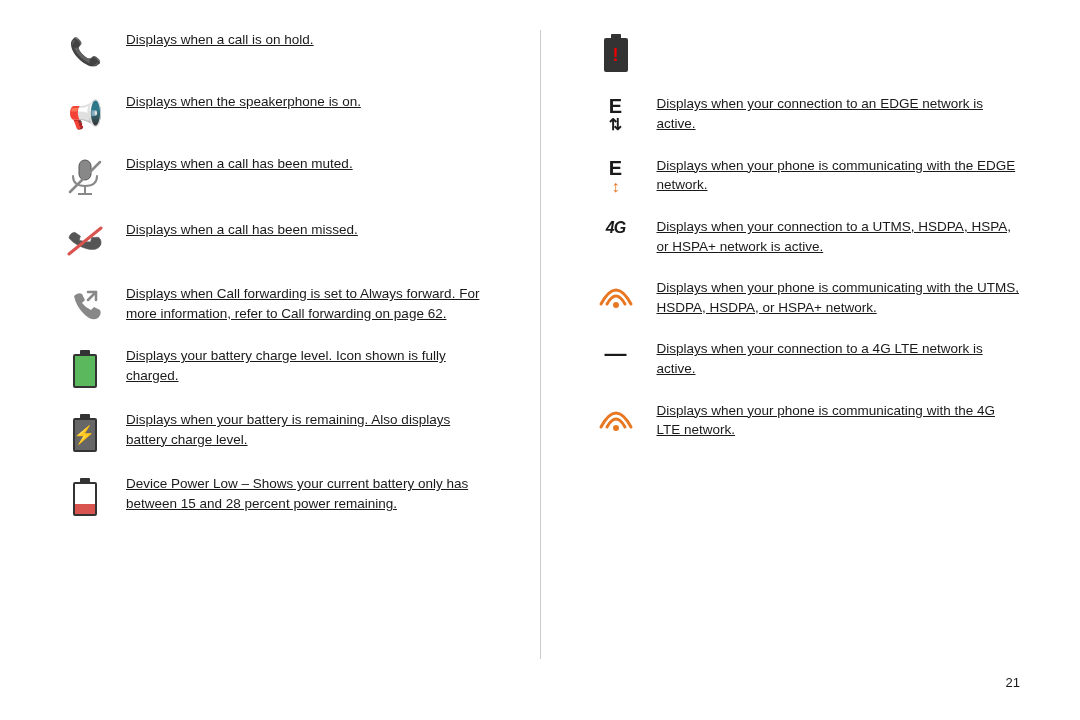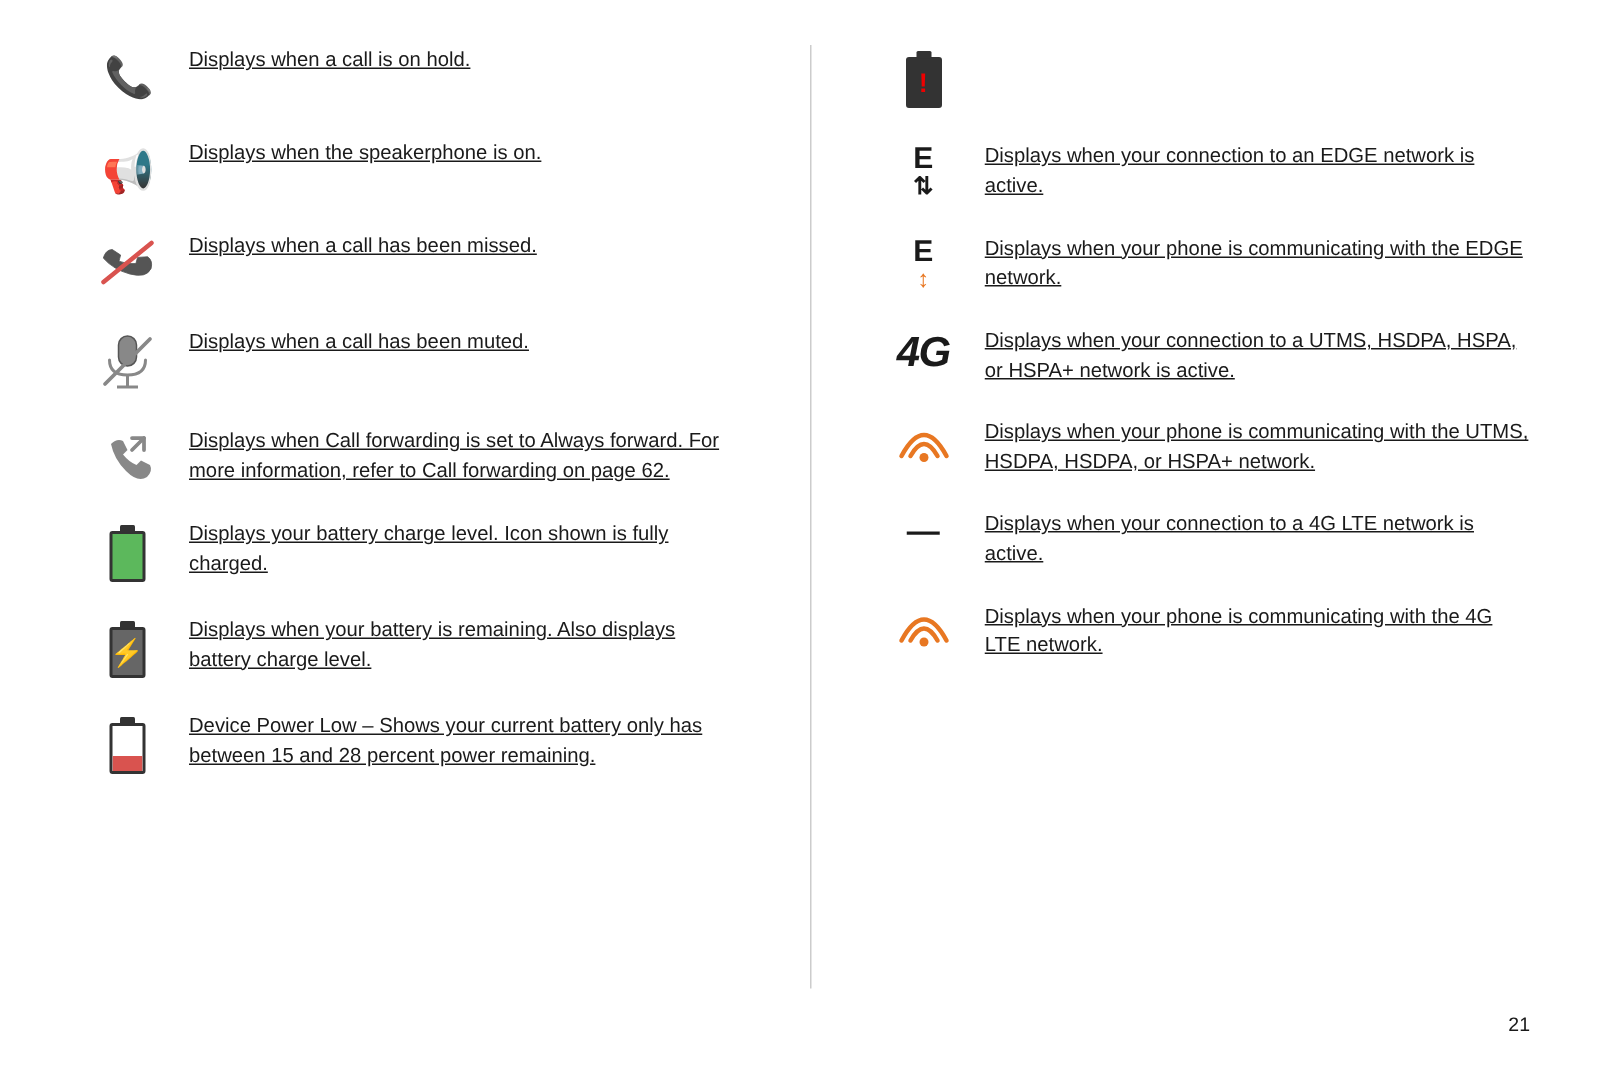--- a/index.html
+++ b/index.html
@@ -117,49 +117,49 @@
         <div class="icon-cell">
           <svg width="38" height="38" viewBox="0 0 38 38">
             <text x="2" y="30" font-size="28" fill="#5ab552" font-family="serif">📢</text>
           </svg>
         </div>
         <div class="text-cell">Displays when the speakerphone is on.</div>
       </div>
 
       <div class="item-row">
         <div class="icon-cell">
+          <svg width="38" height="42" viewBox="0 0 38 42">
+
+            <rect x="13" y="4" width="12" height="20" rx="6" fill="#888" stroke="#555" stroke-width="1"></rect>
+
+            <path d="M7,20 Q7,30 19,30 Q31,30 31,20" fill="none" stroke="#888" stroke-width="2" stroke-linecap="round"></path>
+            <line x1="19" y1="30" x2="19" y2="38" stroke="#888" stroke-width="2"></line>
+            <line x1="12" y1="38" x2="26" y2="38" stroke="#888" stroke-width="2"></line>
+
+            <line x1="4" y1="36" x2="34" y2="6" stroke="#888" stroke-width="2.5" stroke-linecap="round"></line>
+          </svg>
+        </div>
+        <div class="text-cell">Displays when a call has been muted.</div>
+      </div>
+
+      <div class="item-row">
+        <div class="icon-cell">
           <svg width="44" height="40" viewBox="0 0 44 40">
 
             <g transform="rotate(-30, 22, 16)">
               <path d="M8,8 Q12,4 16,6 L19,12 Q17,14 16,15 Q20,20 25,22 Q26,21 28,19 L34,22 Q36,26 32,30 Q26,34 18,26 Q10,18 8,8 Z" fill="#555" stroke="#555" stroke-width="0.5"></path>
             </g>
             <line x1="6" y1="32" x2="38" y2="6" stroke="#d9534f" stroke-width="3" stroke-linecap="round"></line>
           </svg>
         </div>
         <div class="text-cell">Displays when a call has been missed.</div>
       </div>
 
       <div class="item-row">
         <div class="icon-cell">
-          <svg width="38" height="42" viewBox="0 0 38 42">
-
-            <rect x="13" y="4" width="12" height="20" rx="6" fill="#888" stroke="#555" stroke-width="1"></rect>
-
-            <path d="M7,20 Q7,30 19,30 Q31,30 31,20" fill="none" stroke="#888" stroke-width="2" stroke-linecap="round"></path>
-            <line x1="19" y1="30" x2="19" y2="38" stroke="#888" stroke-width="2"></line>
-            <line x1="12" y1="38" x2="26" y2="38" stroke="#888" stroke-width="2"></line>
-
-            <line x1="4" y1="36" x2="34" y2="6" stroke="#888" stroke-width="2.5" stroke-linecap="round"></line>
-          </svg>
-        </div>
-        <div class="text-cell">Displays when a call has been muted.</div>
-      </div>
-
-      <div class="item-row">
-        <div class="icon-cell">
           <svg width="38" height="38" viewBox="0 0 38 38">
             <path d="M8,10 Q12,6 16,8 L19,14 Q17,16 16,17 Q20,22 25,24 Q26,23 28,21 L34,24 Q36,28 32,32 Q26,36 18,28 Q10,20 8,10 Z" fill="#888"></path>
             <path d="M22,6 L30,6 L30,14" fill="none" stroke="#888" stroke-width="2.5" stroke-linecap="round" stroke-linejoin="round"></path>
             <line x1="22" y1="14" x2="30" y2="6" stroke="#888" stroke-width="2.5" stroke-linecap="round"></line>
           </svg>
         </div>
         <div class="text-cell">Displays when Call forwarding is set to Always forward. For more information, refer to  Call forwarding on page 62.</div>
       </div>
 
       <div class="item-row">
@@ -229,21 +229,21 @@
           <div class="edge-icon">
             <span class="edge-letter">E</span>
             <span style="font-size:16px;font-weight:bold;color:#e87722;line-height:1.1;">↕</span>
           </div>
         </div>
         <div class="text-cell">Displays when your phone is communicating with the EDGE network.</div>
       </div>
 
       <div class="item-row">
         <div class="icon-cell">
-          <span style="font-size:28px;font-weight:900;font-style:italic;color:#1a1a1a;letter-spacing:-1px;">4G</span>
+          <span style="font-size:16px;font-weight:900;font-style:italic;color:#1a1a1a;letter-spacing:-1px;">4G</span>
         </div>
         <div class="text-cell">Displays when your connection to a UTMS, HSDPA, HSPA, or HSPA+ network is active.</div>
       </div>
 
       <div class="item-row">
         <div class="icon-cell">
           <svg width="36" height="30" viewBox="0 0 36 30">
 
             <path d="M3,24 Q18,-4 33,24" fill="none" stroke="#e87722" stroke-width="3" stroke-linecap="round"></path>
             <path d="M9,24 Q18,8 27,24" fill="none" stroke="#e87722" stroke-width="3" stroke-linecap="round"></path>

